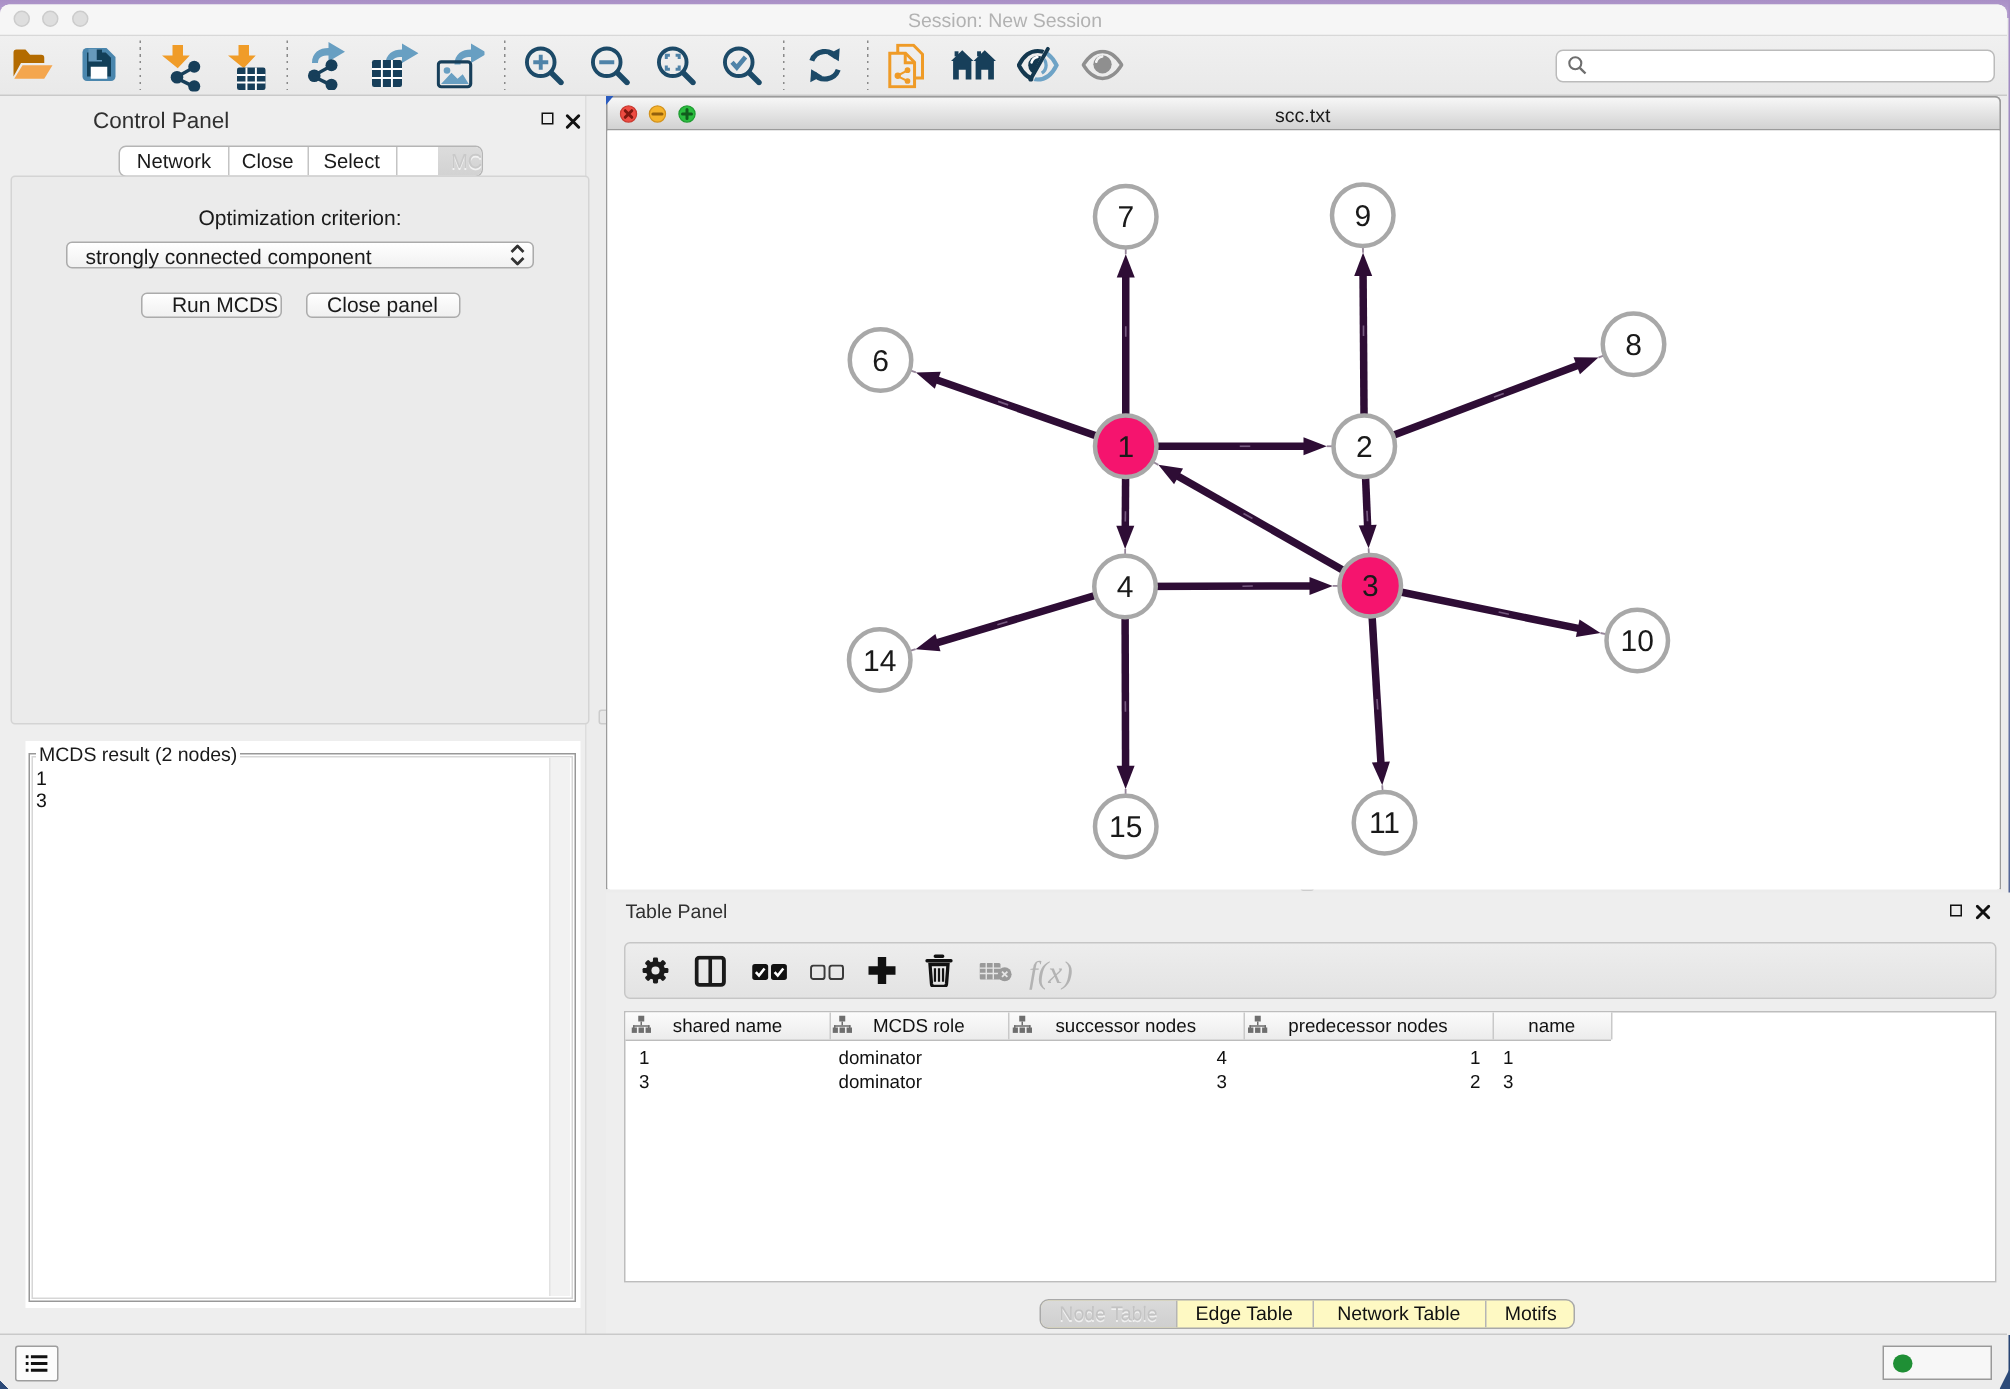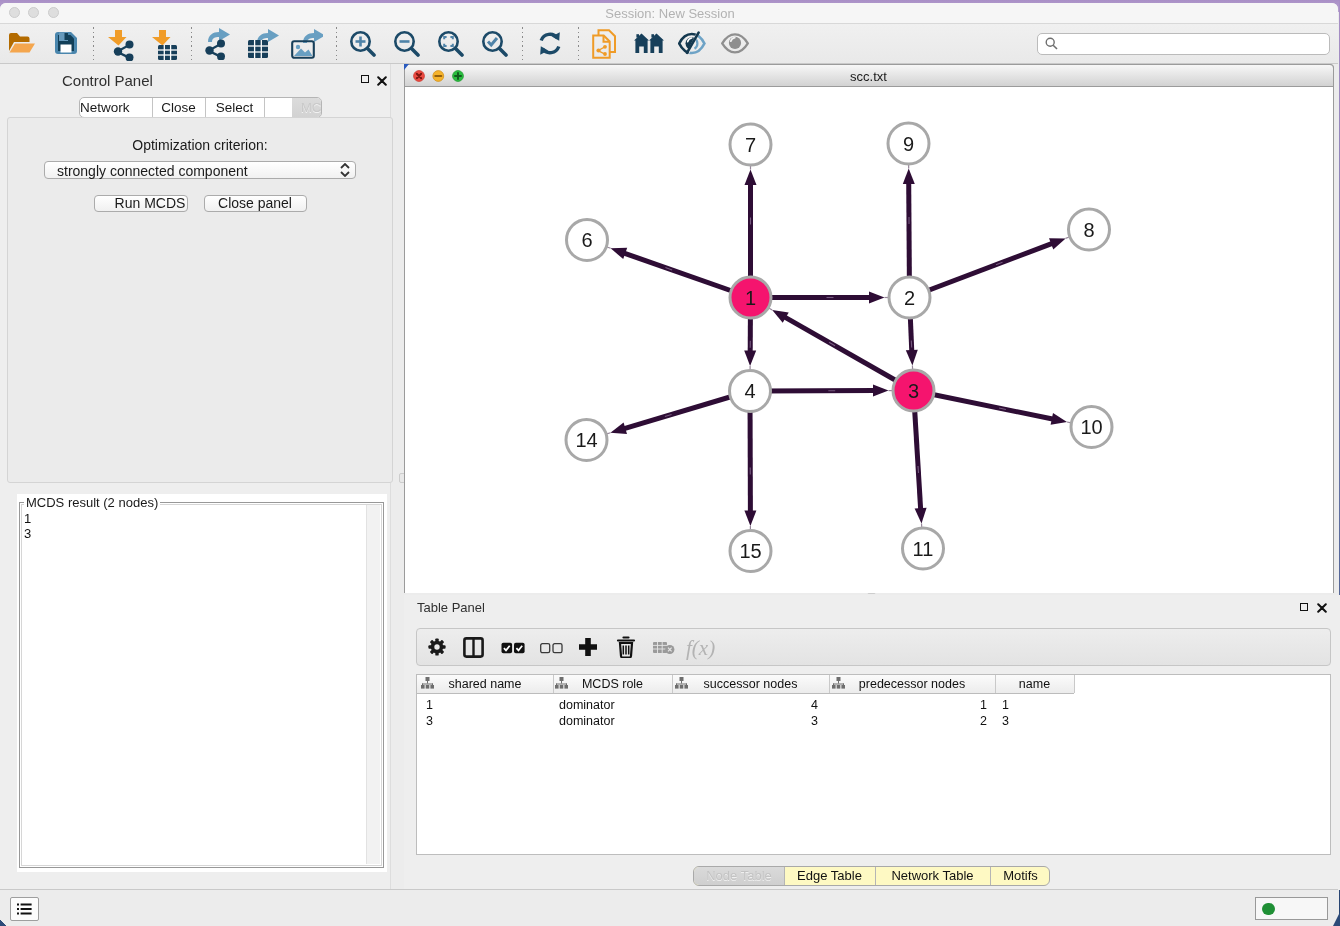--- a/index.html
+++ b/index.html
@@ -195,21 +195,21 @@
 </svg>
 
 <div class="abs" style="left:0;top:64px;width:391px;height:826px;background:#eeeeee;border-right:1px solid #dddddd;box-sizing:border-box;"></div>
 <div class="abs" style="left:14px;top:72px;font-size:15px;color:#303030;margin-left:48px;">Control Panel</div>
 <div class="abs" style="left:361px;top:74.5px;width:8px;height:8px;border:1.6px solid #111;box-sizing:border-box;"></div>
 <svg class="abs" style="left:377px;top:75.5px" width="10" height="10" viewBox="0 0 10 10">
  <path d="M1.2,1.2 L8.8,8.8 M8.8,1.2 L1.2,8.8" stroke="#111" stroke-width="2" stroke-linecap="round"></path>
 </svg>
 
 <div class="abs" style="left:79px;top:97px;width:243px;height:21px;border:1px solid #b5b5b5;border-radius:5px;background:#ffffff;box-sizing:border-box;overflow:hidden;">
- <div style="position:absolute;left:0;top:0;width:72px;height:100%;border-right:1px solid #c4c4c4;text-align:left;font-size:13.5px;line-height:19px;color:#1a1a1a;">Network</div>
+ <div style="position:absolute;left:0;top:0;width:72px;height:100%;border-right:1px solid #c4c4c4;text-align:center;font-size:13.5px;line-height:19px;color:#1a1a1a;">Network</div>
  <div style="position:absolute;left:72px;top:0;width:53px;height:100%;border-right:1px solid #c4c4c4;text-align:center;font-size:13.5px;line-height:19px;color:#1a1a1a;">Close</div>
  <div style="position:absolute;left:125px;top:0;width:59px;height:100%;border-right:1px solid #c4c4c4;text-align:center;font-size:13.5px;line-height:19px;color:#1a1a1a;">Select</div>
  <div style="position:absolute;left:184px;top:0;width:57px;height:100%;background:linear-gradient(#dcdcdc,#d2d2d2);text-align:center;font-size:13.5px;line-height:19px;color:#c9c9c9;text-shadow:0 1px 0 #f2f2f2;margin-left:28px;">MCDS</div>
 </div>
 
 <div class="abs" style="left:7px;top:117px;width:386px;height:366px;background:#ebebeb;border:1px solid #d4d4d4;border-radius:3px;box-sizing:border-box;"></div>
 <div class="abs" style="left:0;top:137px;width:400px;text-align:center;font-size:14px;color:#1a1a1a;">Optimization criterion:</div>
 <div class="abs" style="left:44px;top:161px;width:312px;height:18px;background:linear-gradient(#ffffff,#f1f1f1);border:1px solid #ababab;border-radius:4px;box-sizing:border-box;"></div>
 <div class="abs" style="left:57px;top:162.5px;font-size:14px;color:#1a1a1a;">strongly connected component</div>
 <svg class="abs" style="left:339px;top:163px" width="12" height="14" viewBox="0 0 12 14">

